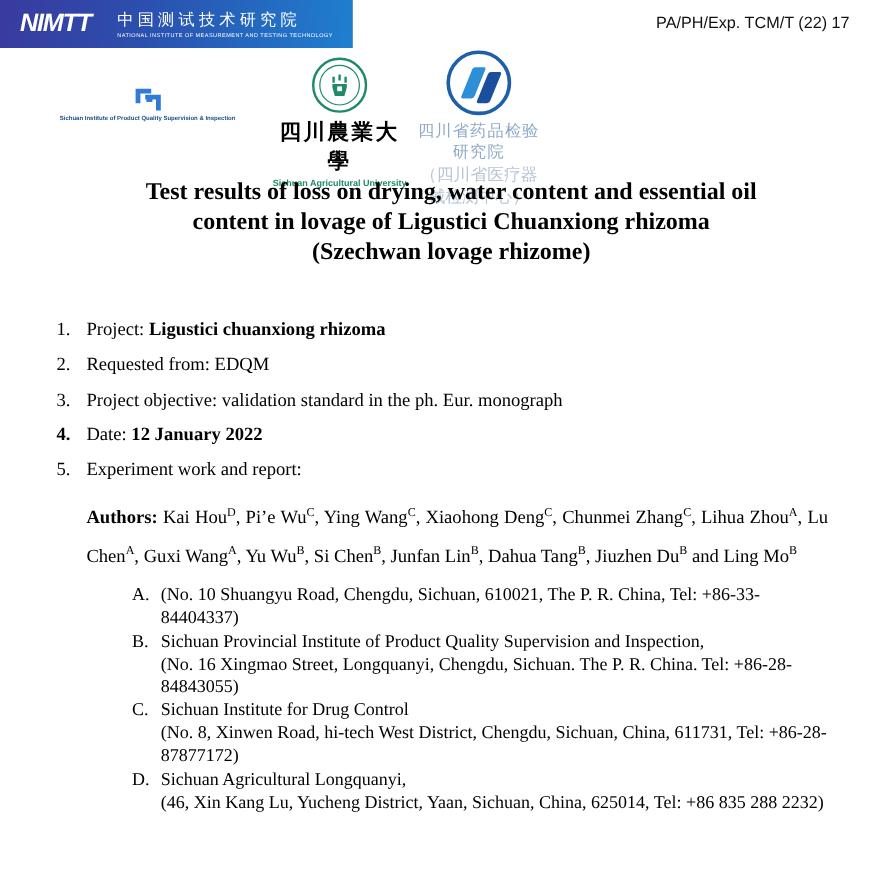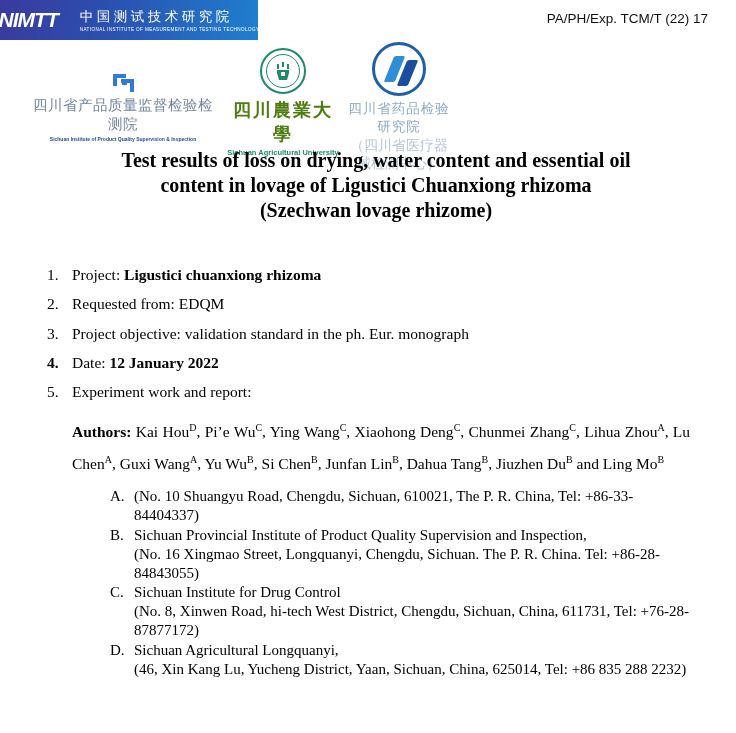--- a/index.html
+++ b/index.html
@@ -15,31 +15,31 @@
   .logo{position:absolute;text-align:center;}
   .logo1{left:30px;top:70px;width:186px;}
   .logo1 .mark{height:24px;display:flex;justify-content:center;align-items:flex-end;}
   .logo1 .cn{font-size:14.5px;color:#74859f;letter-spacing:.5px;margin-top:2px;font-family:"Liberation Sans",sans-serif;}
   .logo1 .en{font-size:5px;font-weight:bold;color:#1f4e8c;margin-top:2px;font-family:"Liberation Sans",sans-serif;}
   .logo2{left:224px;top:48px;width:118px;}
   .seal{width:46px;height:46px;border:2.5px solid #1e8a66;border-radius:50%;
         margin:0 auto;display:flex;align-items:center;justify-content:center;box-sizing:border-box;}
   .seal-inner{width:32px;height:32px;border:1px solid #1e8a66;border-radius:50%;
         display:flex;align-items:center;justify-content:center;}
-  .logo2 .cn{font-size:18px;font-weight:bold;color:#4d7c0f;letter-spacing:2px;margin-top:4px;}
+  .logo2 .cn{font-size:18px;font-weight:bold;color:#000000;letter-spacing:2px;margin-top:4px;}
   .logo2 .en{font-size:7.5px;font-weight:bold;color:#1e8a66;margin-top:2px;font-family:"Liberation Sans",sans-serif;}
   .logo3{left:344px;top:42px;width:110px;}
   .ring{width:54px;height:54px;border:3.5px solid #1d5fa8;border-radius:50%;margin:0 auto;
         position:relative;overflow:hidden;box-sizing:border-box;background:#fff;}
   .swoosh{position:absolute;width:11px;height:26px;transform:skewX(-22deg);border-radius:2px;}
   .sw1{left:14px;top:11px;background:#2f8fd6;}
   .sw2{left:27px;top:15px;background:#1b4f9e;}
   .logo3 .cn{font-size:13.5px;color:#8fa9c6;letter-spacing:1px;margin-top:4px;font-family:"Liberation Sans",sans-serif;}
   .logo3 .sub{font-size:14px;color:#b7c5d6;margin-top:1px;font-family:"Liberation Sans",sans-serif;}
-  .logo4{left:462px;top:87px;width:258px;height:40px;
+  .logo4{left:462px;top:87px;width:294px;height:40px;
          background:linear-gradient(100deg,#3a3a9e 0%,#2b4fae 40%,#1f7fd0 100%);
          display:flex;align-items:center;justify-content:center;gap:22px;color:#fff;}
   .logo4 .abbr{font-style:italic;font-weight:bold;font-size:21px;letter-spacing:-1px;
          font-family:"Liberation Sans",sans-serif;}
   .logo4 .right{text-align:left;}
   .logo4 .cn{font-size:13.5px;letter-spacing:3.5px;font-family:"Liberation Sans",sans-serif;white-space:nowrap;}
   .logo4 .en{font-size:4.6px;letter-spacing:.4px;margin-top:1px;font-family:"Liberation Sans",sans-serif;white-space:nowrap;}
   
   .title{position:absolute;top:148px;left:16px;right:0;text-align:center;
          font-weight:bold;font-size:20px;line-height:1.24;color:#000;}
@@ -64,21 +64,20 @@
 <div class="doc-ref">PA/PH/Exp. TCM/T (22) 17</div>
 
 <div class="logo logo1">
   <div class="mark">
     <svg width="25" height="23" viewBox="0 0 25 23" aria-hidden="true">
       <path fill="#2f7bd6" d="M2 3h13v4H6v8H2z"></path>
       <path fill="#2f7bd6" d="M10 8h13v13h-4v-9h-9z"></path>
       <rect fill="#2f7bd6" x="11" y="9" width="5" height="5"></rect>
     </svg>
   </div>
-  <div class="cn">四川省产品质量监督检验检测院</div>
   <div class="en">Sichuan Institute of Product Quality Supervision &amp; Inspection</div>
 </div>
 
 <div class="logo logo2">
   <div class="seal">
     <div class="seal-inner">
       <svg width="18" height="20" viewBox="0 0 18 20" aria-hidden="true">
         <path fill="#1e8a66" d="M8 1h2v5H8zM3 3h2v5H3zM13 3h2v5h-2z"></path>
         <path fill="#1e8a66" d="M3 9h12v3l-2 7H5l-2-7z"></path>
         <rect fill="#ffffff" x="7" y="11" width="4" height="4"></rect>
@@ -151,21 +150,21 @@
       <span class="letter">B.</span>
       <span class="body">
         <div>Sichuan Provincial Institute of Product Quality Supervision and Inspection,</div>
         <div>(No. 16 Xingmao Street, Longquanyi, Chengdu, Sichuan. The P. R. China. Tel: +86-28-84843055)</div>
       </span>
     </div>
     <div class="aff">
       <span class="letter">C.</span>
       <span class="body">
         <div>Sichuan Institute for Drug Control</div>
-        <div>(No. 8, Xinwen Road, hi-tech West District, Chengdu, Sichuan, China, 611731, Tel: +76-28-87877172)</div>
+        <div>(No. 8, Xinwen Road, hi-tech West District, Chengdu, Sichuan, China, 611731, Tel: +86-28-87877172)</div>
       </span>
     </div>
     <div class="aff">
       <span class="letter">D.</span>
       <span class="body">
         <div>Sichuan Agricultural Longquanyi,</div>
         <div>(46, Xin Kang Lu, Yucheng District, Yaan, Sichuan, China, 625014, Tel: +86 835 288  2232)</div>
       </span>
     </div>
   </div>

